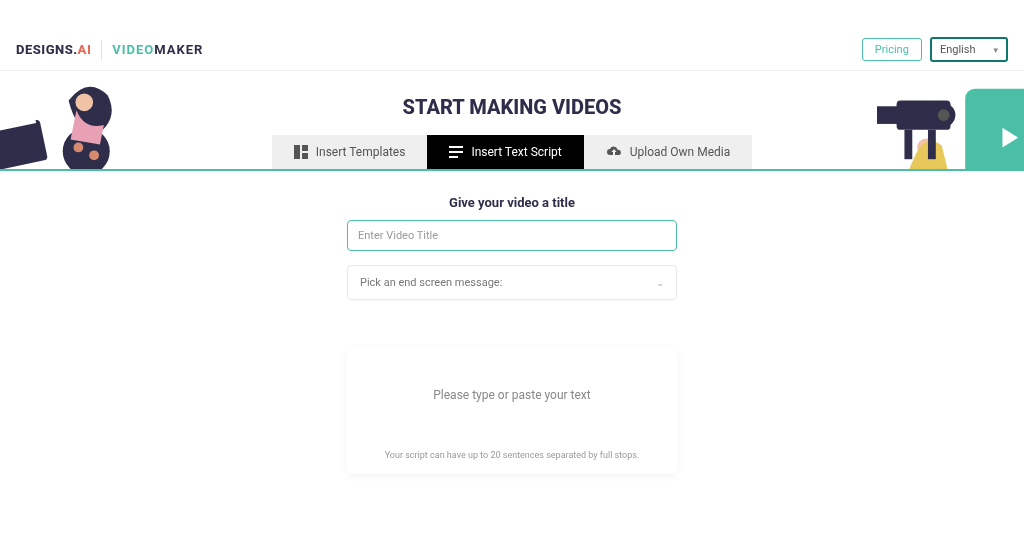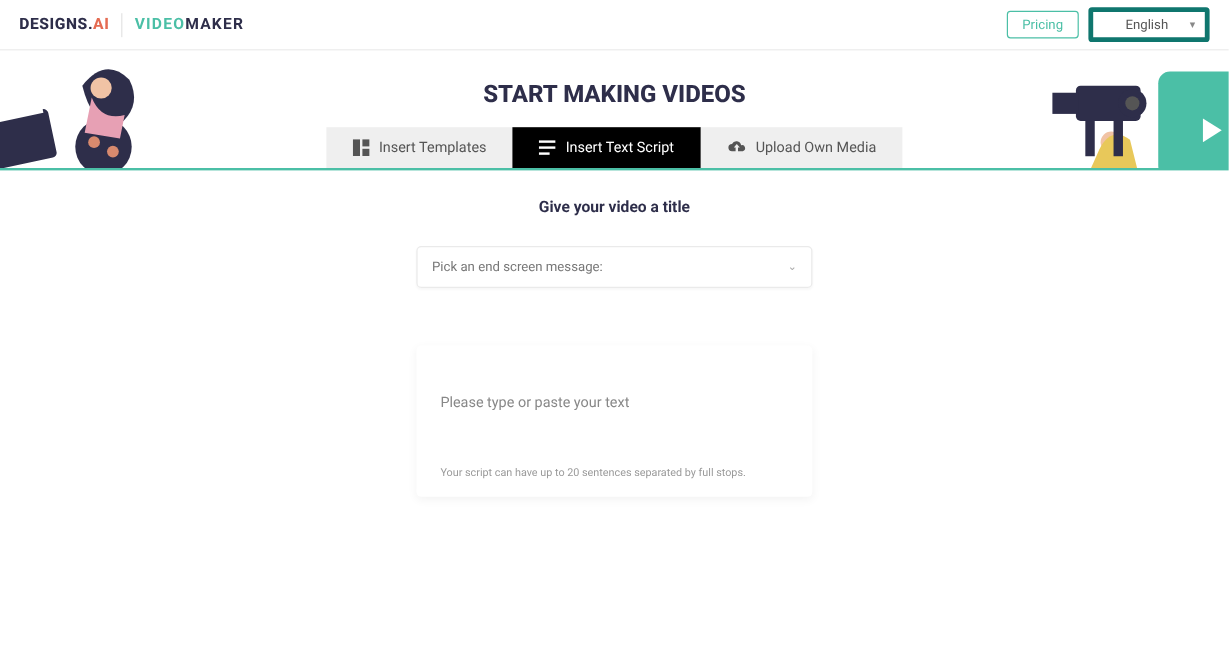--- a/index.html
+++ b/index.html
@@ -1,49 +1,49 @@
 <!DOCTYPE html>
 <html><head>
 <meta charset="utf-8">
 <style>
   *{margin:0;padding:0;box-sizing:border-box;font-family:-apple-system,BlinkMacSystemFont,"Segoe UI",Roboto,Helvetica,Arial,sans-serif;}
   body{background:#fff;color:#2e2e4a;width:1024px;height:542px;overflow:hidden;position:relative;}
   
-  .topbar{height:42px;border-bottom:1px solid #ececec;display:flex;align-items:center;padding:0 16px;justify-content:space-between;}
+  .topbar{height:42px;border-bottom:1px solid #ececec;display:flex;align-items:center;padding:0 16px;justify-content:space-between;margin-top:29px;}
   .brand{display:flex;align-items:center;gap:10px;}
   .brand .logo{font-weight:800;font-size:13px;letter-spacing:.5px;color:#2e2e4a;}
   .brand .logo .ai{color:#e46b52;}
   .brand .divider{width:1px;height:20px;background:#e3e3e3;}
   .brand .product{font-weight:700;font-size:13px;letter-spacing:1px;}
   .brand .product .v{color:#4bbfa6;}
   .brand .product .m{color:#2e2e4a;}
   .rightbar{display:flex;align-items:center;gap:8px;}
   .pricing{border:1px solid #4bbfa6;color:#4bbfa6;background:#fff;font-size:11px;padding:4px 12px;border-radius:3px;cursor:pointer;}
-  .lang{border:4px solid #0f766e;background:#fff;font-size:11px;padding:4px 8px 4px 27px;border-radius:3px;display:flex;align-items:center;gap:18px;cursor:pointer;color:#555;}
+  .lang{border:2px solid #0f766e;background:#fff;font-size:11px;padding:4px 8px 4px 8px;border-radius:3px;display:flex;align-items:center;gap:18px;cursor:pointer;color:#555;}
   .lang .chev{font-size:9px;color:#888;}
   .login{background:#f1f1f1;color:#444;font-size:11px;padding:6px 14px;border-radius:3px;cursor:pointer;}
   
   .hero{position:relative;border-bottom:2px solid #4bbfa6;}
   .hero h1{font-size:20px;font-weight:800;color:#2e2e4a;text-align:center;padding:24px 0 16px;}
   .tabs{display:flex;justify-content:center;gap:0;}
   .tab{background:#efefef;color:#555;font-size:12px;padding:10px 22px;display:flex;align-items:center;gap:8px;cursor:pointer;}
   .tab.active{background:#000000;color:#fff;}
   .tab .ic{display:inline-flex;}
   
   .illus-left,.illus-right{position:absolute;top:0;height:100%;pointer-events:none;}
   .illus-left{left:0;width:160px;}
   .illus-right{right:0;width:170px;}
   
   .main{padding:24px 0 0;display:flex;flex-direction:column;align-items:center;}
   .section-title{font-size:13px;font-weight:700;color:#2e2e4a;margin-bottom:10px;}
   .input-title{width:330px;border:1px solid #4bbfa6;border-radius:4px;padding:8px 10px;font-size:11px;color:#666;outline:none;background:#fff;}
   .input-title::placeholder{color:#9a9a9a;}
   .dropdown{width:330px;margin-top:14px;border:1px solid #eaeaea;border-radius:4px;padding:10px 12px;font-size:11px;color:#777;display:flex;justify-content:space-between;align-items:center;cursor:pointer;background:#fff;box-shadow:0 1px 2px rgba(0,0,0,.03);}
   .dropdown .chev{font-size:9px;color:#aaa;}
-  .script-box{width:330px;margin-top:12px;border-radius:4px;background:#fff;box-shadow:0 2px 8px rgba(0,0,0,.05);padding:40px 20px 14px;text-align:left;}
+  .script-box{width:330px;margin-top:12px;border-radius:4px;background:#fff;box-shadow:0 2px 8px rgba(0,0,0,.05);padding:40px 20px 14px;text-align:center;}
   .script-box .placeholder{color:#888;font-size:12px;margin-bottom:48px;}
   .hint{font-size:9px;color:#9a9a9a;}
   .section2{margin-top:36px;text-align:center;}
 </style>
 </head>
 <body>
 
 <div class="topbar">
   <div class="brand">
     <span class="logo">
@@ -120,20 +120,21 @@
             <polygon points="8,3 5.5,6 10.5,6" fill="#efefef"></polygon>
           </svg>
       </span>
       <span>Upload Own Media</span>
     </div>
   </div>
 </div>
 
 <div class="main">
   <div class="section-title">Give your video a title</div>
+  <input class="input-title" type="text" placeholder="Enter Video Title" style="">
   <div class="dropdown">
     <span>Pick an end screen message:</span>
     <span class="chev">⌄</span>
   </div>
 
   <div class="section2">
     <div class="script-box">
       <div class="placeholder">Please type or paste your text</div>
       <div class="hint">Your script can have up to 20 sentences separated by full stops.</div>
     </div>

